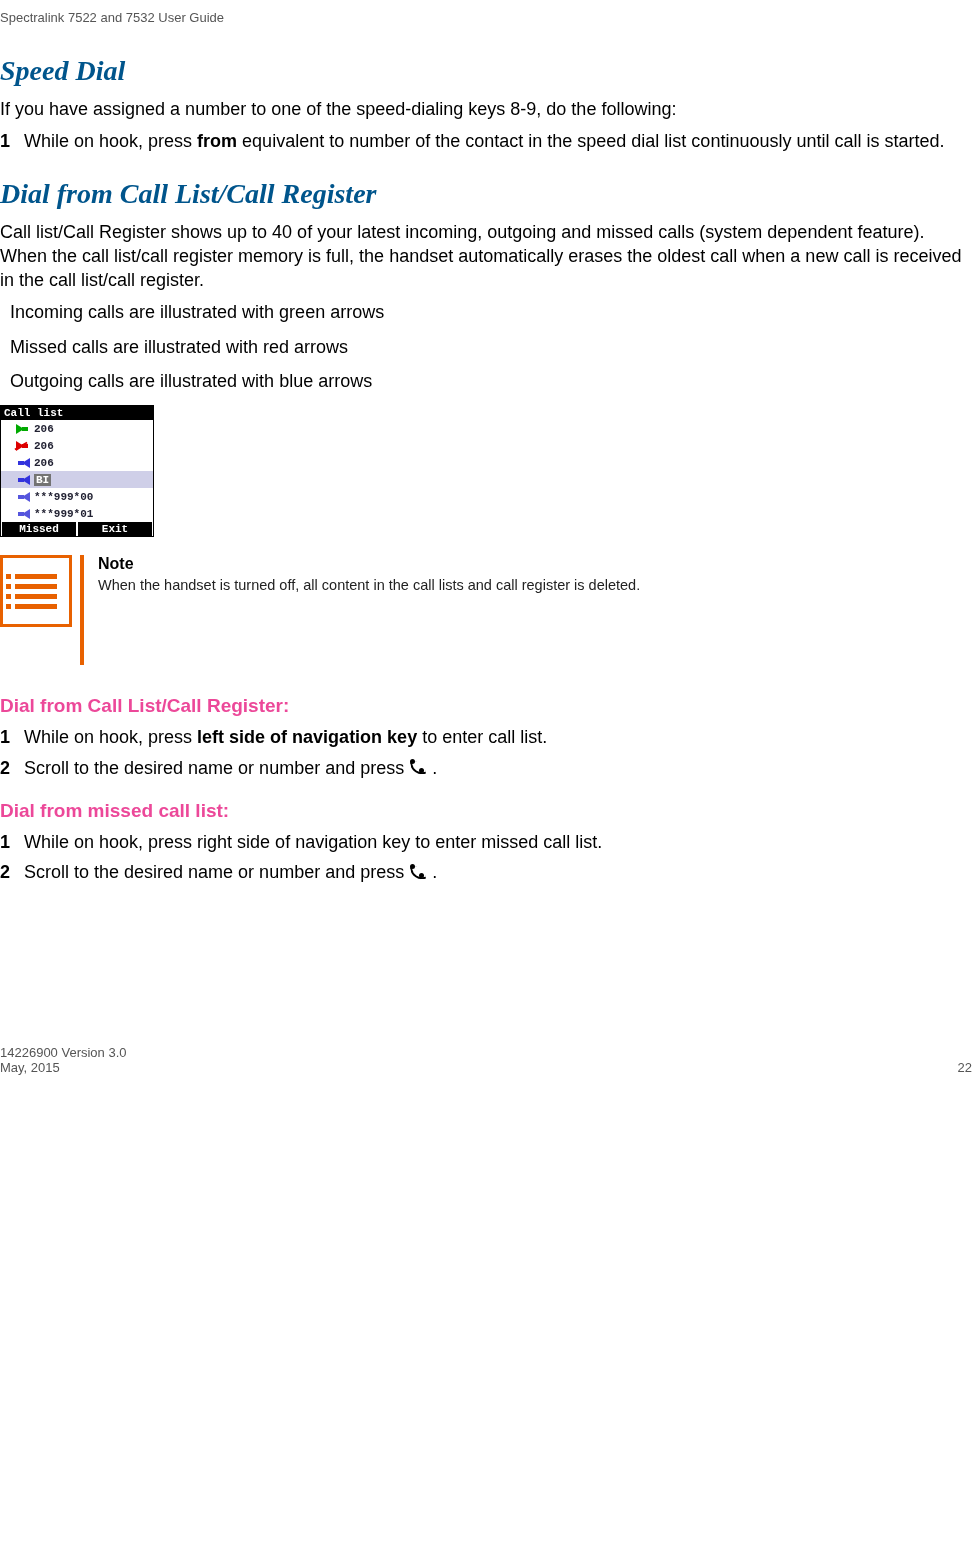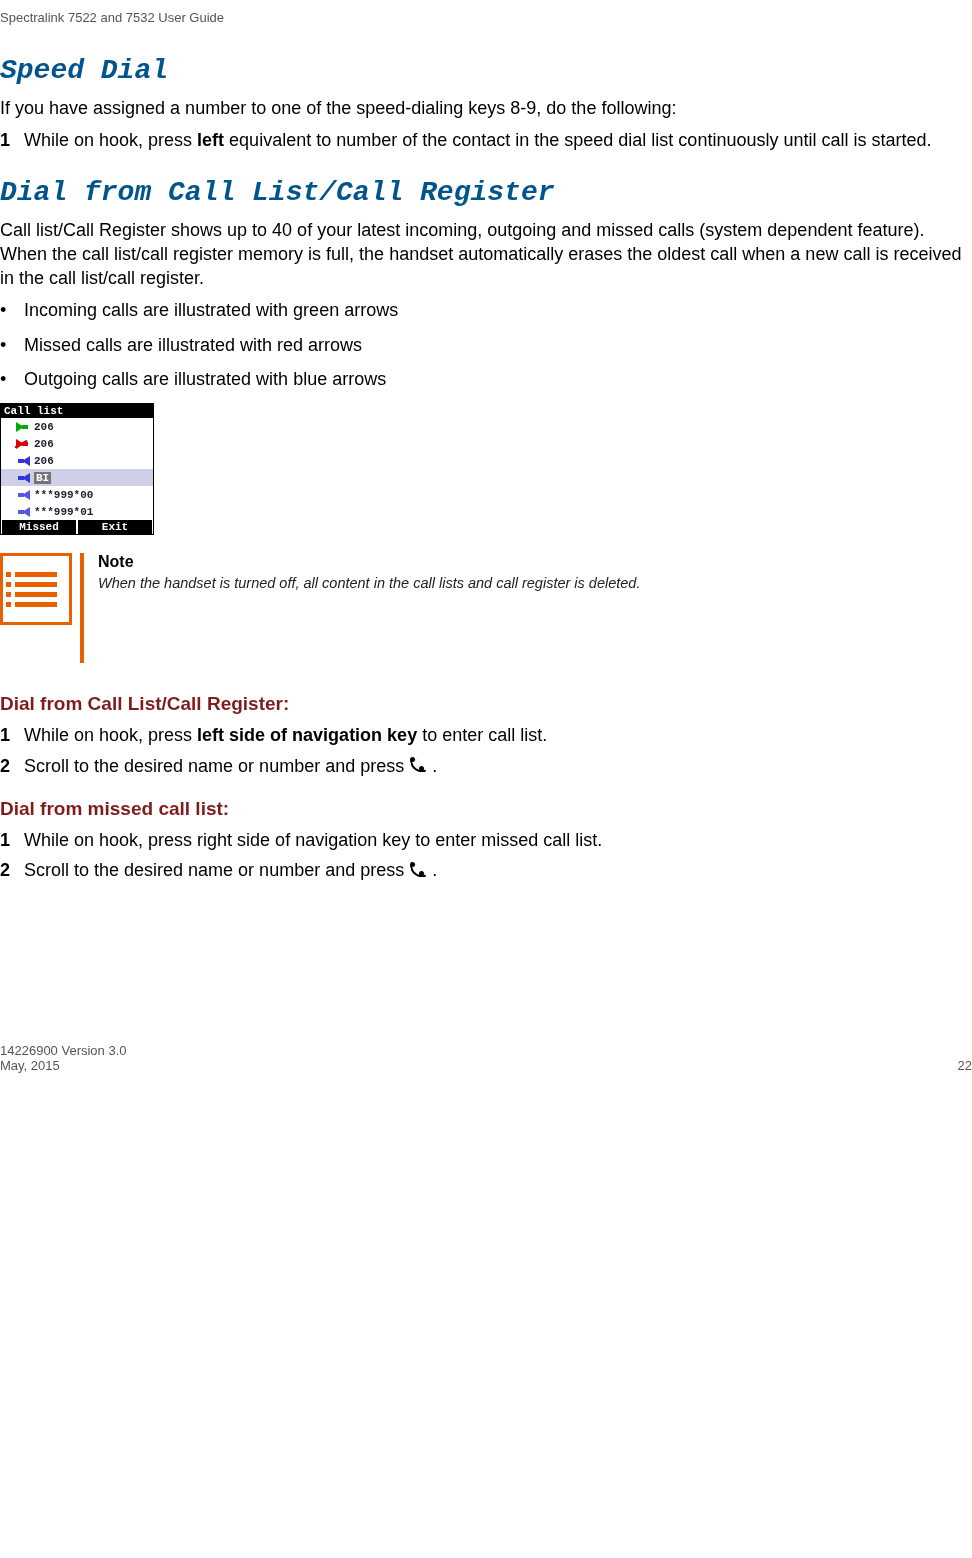--- a/index.html
+++ b/index.html
@@ -12,21 +12,21 @@
   }
   .page {
     padding: 10px 0px 10px 0px;
   }
   .running-header {
     font-size: 13px;
     color: #555;
     padding: 0 0 30px 0;
   }
   h1.section-title {
-    font-family: Liberation Mono, monospace;
+    font-family: Liberation Serif, serif;
     font-style: italic;
     font-weight: bold;
     color: #00558c;
     font-size: 28px;
     margin: 0 0 10px 0;
   }
   p.body {
     font-size: 18px;
     line-height: 1.35;
     margin: 0 0 8px 0;
@@ -50,21 +50,21 @@
     text-indent: 0;
   }
   ul.bulleted {
     list-style: none;
     padding: 0;
     margin: 6px 0 12px 0;
   }
   ul.bulleted > li {
     font-size: 18px;
     line-height: 1.35;
-    padding-left: 30px;
+    padding-left: 16px;
     text-indent: -30px;
     margin-bottom: 10px;
   }
   ul.bulleted > li::before {
     content: "•";
     display: inline-block;
     width: 24px;
     text-indent: 0;
   }
   .bold { font-weight: bold; }
@@ -133,25 +133,25 @@
     position:relative;
   }
   .note-icon .lines .line::before {
     content:""; position:absolute; left:-9px; top:0; width:5px; height:5px; background:#e86100;
   }
   .note-divider {
     width:4px; background:#e86100; align-self:stretch; min-height:110px;
     margin-right:14px; flex-shrink:0;
   }
   .note-text .note-title { font-weight:bold; font-size:16px; margin-bottom:4px; }
-  .note-text .note-body { font-size:14.5px; color:#222;font-style:italic; }
+  .note-text .note-body { font-size:14.5px; color:#222; }
   h2.subhead {
     font-size: 19px;
     font-weight: bold;
-    color: #7f1d1d;
+    color: #ec4899;
     margin: 14px 0 8px 0;
   }
   .phone-icon {
     display:inline-block; width:18px; height:18px; vertical-align:middle;
     position:relative; top:-1px;
   }
   .phone-icon::before {
     content:""; position:absolute; left:2px; top:2px;
     width:12px; height:12px;
     border:2.2px solid #000;
@@ -176,21 +176,21 @@
 <body>
 
 <div class="page">
 
   <div class="running-header">Spectralink 7522 and 7532 User Guide</div>
 
   <h1 class="section-title">Speed Dial</h1>
   <p class="body">If you have assigned a number to one of the speed-dialing keys 8-9, do the following:</p>
   <ol class="numbered">
     <li>
-      <span class="num">1</span><span>While on hook, press </span><span class="bold">left</span><span> equivalent to number of the contact in the speed dial list continuously until call is started.</span>
+      <span class="num">1</span><span>While on hook, press </span><span class="bold">from</span><span> equivalent to number of the contact in the speed dial list continuously until call is started.</span>
     </li>
   </ol>
 
   <h1 class="section-title" style="margin-top:24px;">Dial from Call List/Call Register</h1>
   <p class="body">Call list/Call Register shows up to 40 of your latest incoming, outgoing and missed calls (system dependent feature). When the call list/call register memory is full, the handset automatically erases the oldest call when a new call is received in the call list/call register.</p>
   <ul class="bulleted">
     <li>Incoming calls are illustrated with green arrows</li>
     <li>Missed calls are illustrated with red arrows</li>
     <li>Outgoing calls are illustrated with blue arrows</li>
   </ul>

